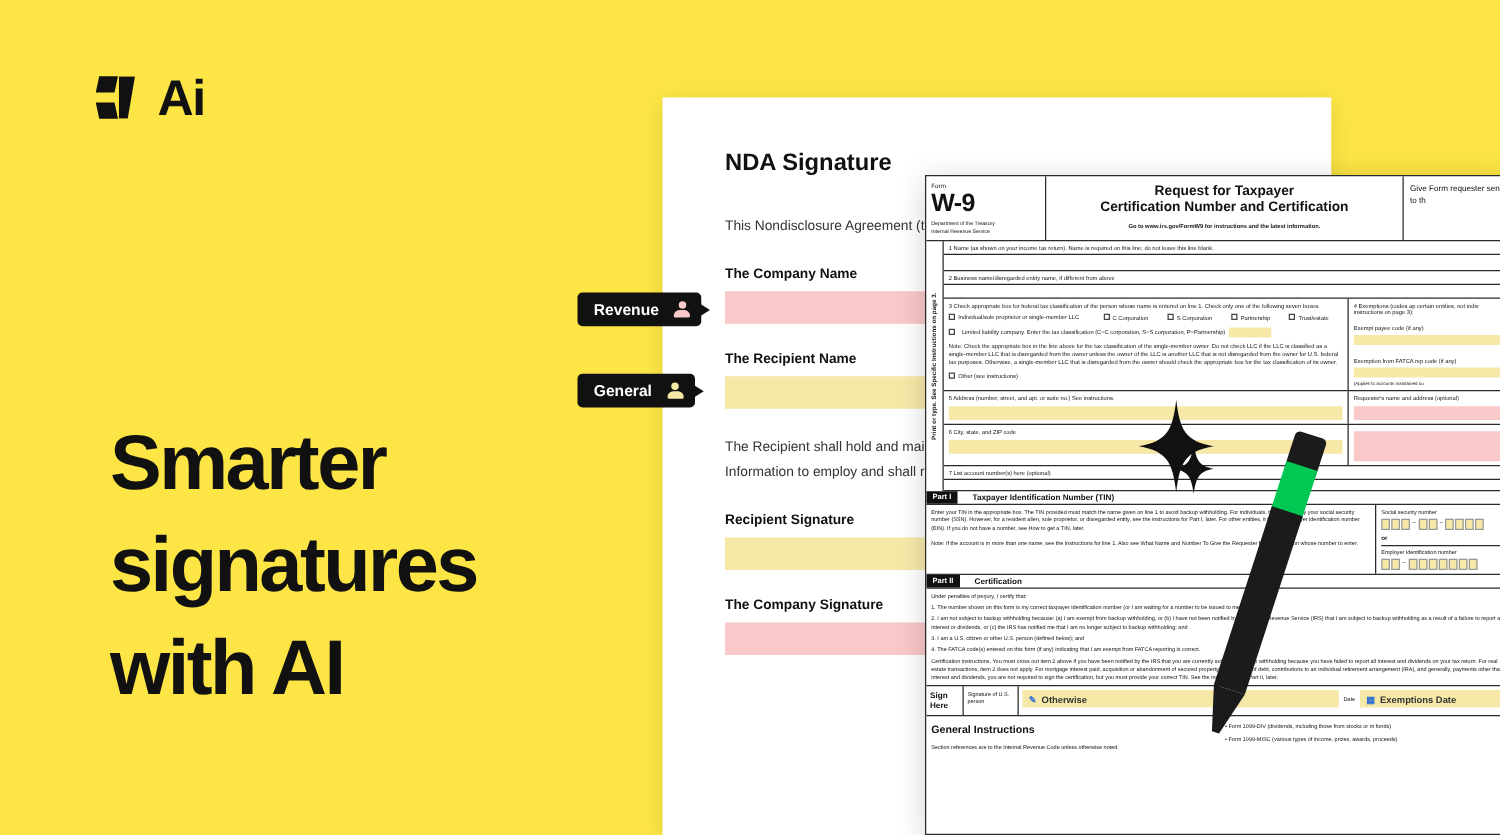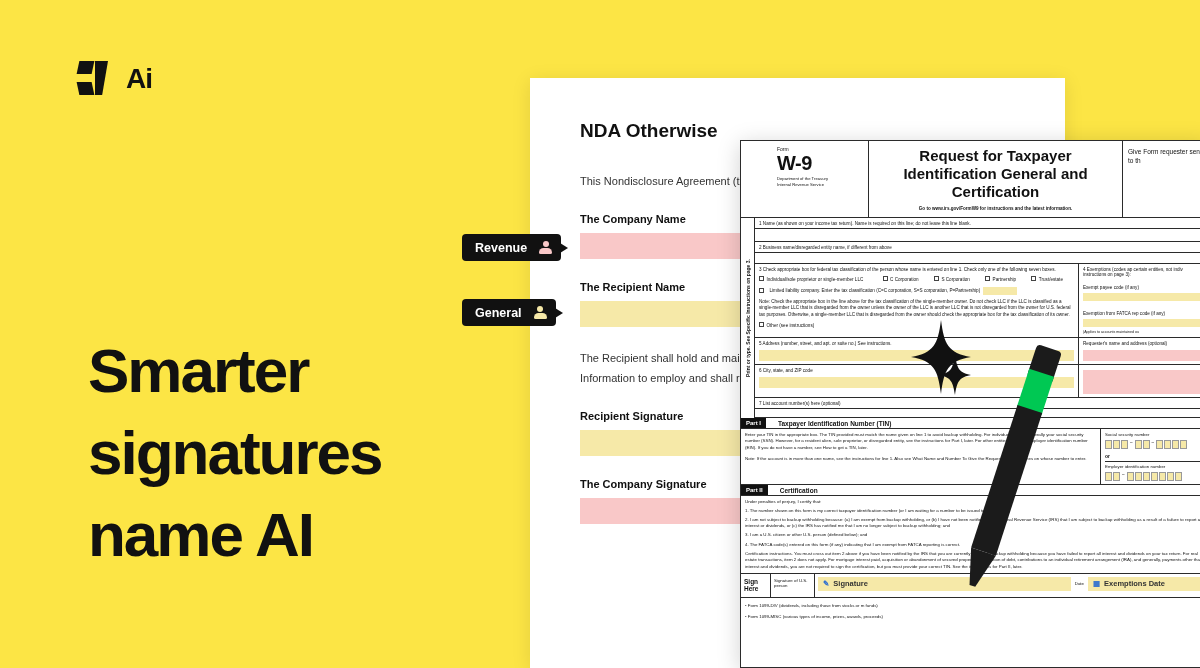--- a/index.html
+++ b/index.html
@@ -17,21 +17,21 @@
     display:flex; align-items:center; gap:2px;
   }
   .logo-mark { position:relative; width:46px; height:42px; }
   .logo-mark .bar {
     position:absolute; background:#111; 
   }
   .logo-mark .b1 { left:0; top:3px; width:15px; height:13px; transform:skewX(-12deg); }
   .logo-mark .b2 { left:0; top:24px; width:15px; height:13px; transform:skewX(12deg); }
   .logo-mark .b3 { left:17px; top:3px; width:13px; height:34px; clip-path:polygon(0 0,100% 0,55% 100%,0 100%); }
   .logo-text {
-    font-size:28px; font-weight:bold; color:#111; letter-spacing:-1px; line-height:1;
+    font-size:40px; font-weight:bold; color:#111; letter-spacing:-1px; line-height:1;
   }
   .hero {
     position:absolute; left:88px; top:330px;
     font-size:62px; line-height:1.32; font-weight:bold;
     color:#111; letter-spacing:-2px; max-width:420px;
   }
   
   .nda-card {
     position:absolute; left:530px; top:78px; width:535px; height:590px;
     background:#fff; box-shadow:0 3px 18px rgba(0,0,0,.10);
@@ -62,26 +62,26 @@
   #tag-employee { left:462px; top:299px; }
   
   .w9 {
     position:absolute; left:740px; top:140px; width:470px; height:528px;
     background:#fff; border:1px solid #2b2b2b;
     box-shadow:0 4px 22px rgba(0,0,0,.18);
     font-family:"Liberation Sans", sans-serif;
     font-size:4.6px; color:#111; overflow:hidden;
   }
   .w9 .hdr { display:flex; border-bottom:1px solid #2b2b2b; }
-  .w9 .hdr .left { width:96px; border-right:1px solid #2b2b2b; padding:5px 4px;margin-left:32px; }
+  .w9 .hdr .left { width:96px; border-right:1px solid #2b2b2b; padding:5px 4px; }
   .w9 .hdr .left .fm { font-size:5px; }
   .w9 .hdr .left .big { font-size:20px; font-weight:bold; letter-spacing:-0.5px; line-height:1; margin:1px 0 3px; }
   .w9 .hdr .left .sm { font-size:4.2px; line-height:1.35; }
   .w9 .hdr .mid { flex:1; text-align:center; padding:6px 4px; border-right:1px solid #2b2b2b; }
-  .w9 .hdr .mid .t1 { font-size:15px; font-weight:bold; line-height:1.2; }
+  .w9 .hdr .mid .t1 { font-size:11px; font-weight:bold; line-height:1.2; }
   .w9 .hdr .mid .t2 { font-size:4.6px; font-weight:bold; margin-top:5px; }
   .w9 .hdr .right { width:86px; padding:6px 5px; font-size:6.5px; line-height:1.45; }
   .w9 .body { display:flex; }
   .w9 .spine {
     width:14px; border-right:1px solid #2b2b2b; position:relative; flex:none;
   }
   .w9 .spine span {
     position:absolute; left:50%; top:50%;
     transform:translate(-50%,-50%) rotate(-90deg);
     white-space:nowrap; font-size:5px; font-weight:bold;
@@ -133,25 +133,25 @@
 
 <div class="logo">
   <div class="logo-mark">
     <span class="bar b1"></span>
       <span class="bar b2"></span>
       <span class="bar b3"></span>
   </div>
   <div class="logo-text">Ai</div>
 </div>
 
-<div class="hero">Smarter signatures name AI</div>
+<div class="hero">Smarter signatures with AI</div>
 
 <div class="nda-card">
   <div class="nda-inner">
-    <div class="nda-title">NDA Otherwise</div>
+    <div class="nda-title">NDA Signature</div>
     <div class="nda-para">This Nondisclosure Agreement (th    Company," who is the "Disclosing</div>
     <div class="nda-label">The Company Name</div>
     <div class="field pink"></div>
     <div class="nda-label">The Recipient Name</div>
     <div class="field yellow"></div>
     <div class="nda-para">The Recipient shall hold and main    sole and exclusive benefit of the D    Confidential Information to employ    and shall require those persons to    in this Agreement.</div>
     <div class="nda-label">Recipient Signature</div>
     <div class="field yellow"></div>
     <div class="nda-label">The Company Signature</div>
     <div class="field pink"></div>
@@ -177,21 +177,21 @@
 
   <div class="hdr">
     <div class="left">
       <div class="fm">Form</div>
       <div class="big">W-9</div>
       <div class="sm">Department of the Treasury</div>
       <div class="sm">Internal Revenue Service</div>
     </div>
     <div class="mid">
       <div class="t1">Request for Taxpayer</div>
-      <div class="t1">Identification General and Certification</div>
+      <div class="t1">Certification Number and Certification</div>
       <div class="t2">Go to www.irs.gov/FormW9 for instructions and the latest information.</div>
     </div>
     <div class="right">Give Form    requester    send to th</div>
   </div>
 
   <div class="body">
     <div class="spine">
       <span>Print or type.   See Specific Instructions on page 3.</span>
     </div>
     <div class="fields">
@@ -311,33 +311,37 @@
   <div class="p" style="padding-top:0">4.  The FATCA code(s) entered on this form (if any) indicating that I am exempt from FATCA reporting is correct.</div>
   <div class="p" style="padding-top:0">Certification instructions. You must cross out item 2 above if you have been notified by the IRS that you are currently subject to backup withholding because you have failed to report all interest and dividends on your tax return. For real estate transactions, item 2 does not apply. For mortgage interest paid, acquisition or abandonment of secured property, cancellation of debt, contributions to an individual retirement arrangement (IRA), and generally, payments other than interest and dividends, you are not required to sign the certification, but you must provide your correct TIN. See the instructions for Part II, later.</div>
 
   <div class="sig">
     <div class="a">Sign Here</div>
     <div class="b">Signature of U.S. person</div>
     <div class="c">
       <div style="display:flex; gap:4px; align-items:center;">
         <div class="sig-field" style="flex:1">
           <span style="color:#2f6fd0;">✎</span>
-          <span>Signature</span>
+          <span>Otherwise</span>
         </div>
         <span style="font-size:4.4px">Date</span>
         <div class="sig-date" style="width:118px">
           <span style="color:#2f6fd0;">▦</span>
           <span>Exemptions Date</span>
         </div>
       </div>
     </div>
   </div>
 
   <div class="gi">
     <div class="cols">
+      <div>
+        <h4>General Instructions</h4>
+        <div>Section references are to the Internal Revenue Code unless otherwise noted.</div>
+      </div>
       <div>
         <div>• Form 1099-DIV (dividends, including those from stocks or m    funds)</div>
         <div style="margin-top:4px">• Form 1099-MISC (various types of income, prizes, awards,    proceeds)</div>
       </div>
     </div>
   </div>
 </div>
 
 <svg class="spark" style="left:910px; top:320px;" width="62" height="74" viewBox="0 0 62 74">
   <path d="M31 0 C34 24 38 33 61 37 C38 41 34 50 31 74 C28 50 24 41 1 37 C24 33 28 24 31 0 Z" fill="#111"></path>

